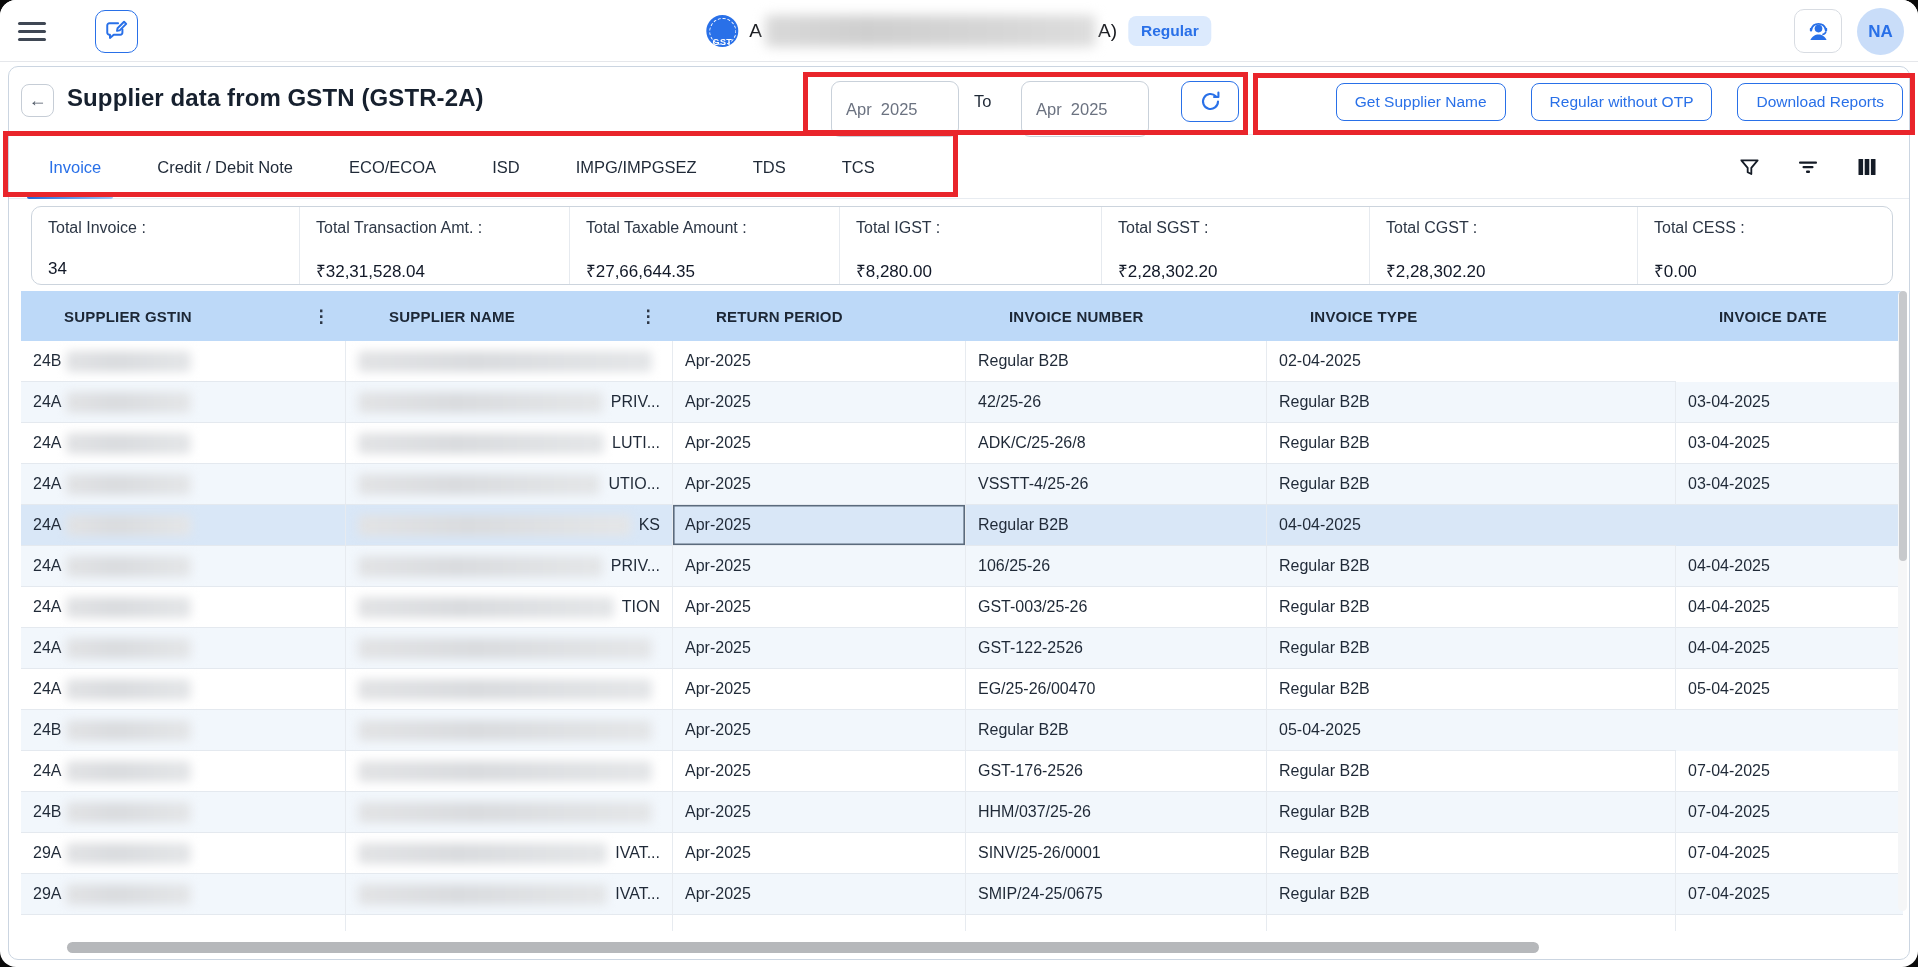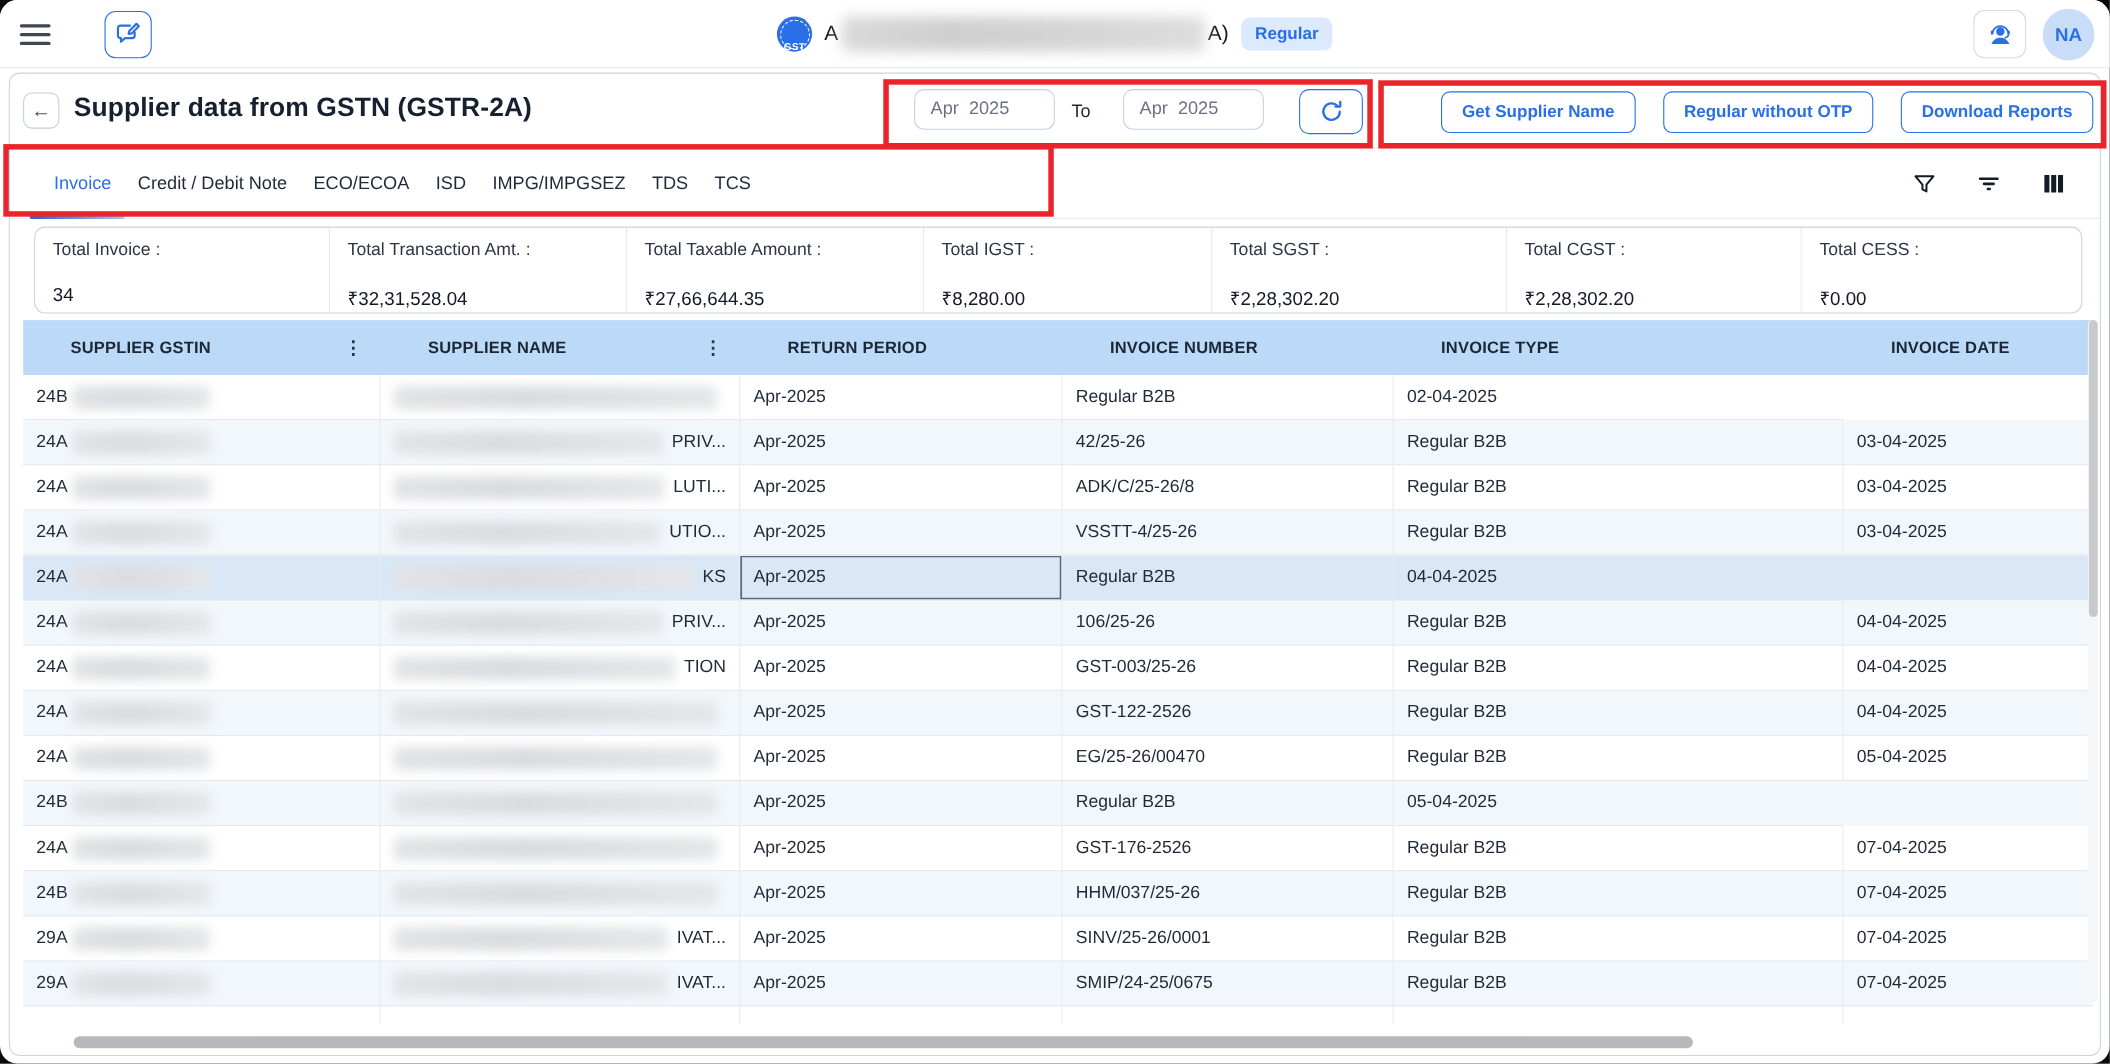--- a/index.html
+++ b/index.html
@@ -21,32 +21,32 @@
   .support-btn { position:absolute; right:76px; top:9px; width:48px; height:44px; border:1px solid #d8dce2; border-radius:10px; background:#fff; display:flex; align-items:center; justify-content:center; cursor:pointer; }
   .avatar { position:absolute; right:14px; top:8px; width:47px; height:47px; border-radius:50%; background:#C9DDF9; color:#2970E8; font-weight:bold; font-size:17px; display:flex; align-items:center; justify-content:center; cursor:pointer; }
 
   
   .card { position:absolute; top:66px; left:8px; width:1902px; bottom:7px; background:#fff; border:1.5px solid #cbd5e1; border-radius:10px; }
 
   .page-header { position:absolute; top:0; left:0; right:0; height:68px; border-bottom:1px solid #e8ecf1; }
   .back-btn { position:absolute; left:12px; top:17px; width:33px; height:33px; border:1px solid #c6cdd6; border-radius:8px; background:#fff; color:#4b5563; font-size:18px; display:flex; align-items:center; justify-content:center; cursor:pointer; }
   .page-title { position:absolute; left:58px; top:17px; font-size:24px; font-weight:700; color:#16202e; letter-spacing:.1px; }
 
-  .date-input { position:absolute; top:14px; height:37px; width:128px; border:1px solid #c9d1da; border-radius:9px; background:#fff; color:#6b7280; font-size:16.5px; padding:0 14px; font-family:"Liberation Sans",sans-serif; white-space:pre; }
+  .date-input { position:absolute; top:14px; height:56px; width:128px; border:1px solid #c9d1da; border-radius:9px; background:#fff; color:#6b7280; font-size:16.5px; padding:0 14px; font-family:"Liberation Sans",sans-serif; white-space:pre; }
   .date-from { left:822px; }
   .date-to   { left:1012px; }
   .to-label  { position:absolute; left:965px; top:25px; font-size:16.5px; color:#1f2937; }
   .refresh-btn { position:absolute; left:1172px; top:14px; width:58px; height:41px; border:1.6px solid #2970E8; border-radius:9px; background:#fff; display:flex; align-items:center; justify-content:center; cursor:pointer; }
 
   .hdr-actions { position:absolute; right:6px; top:16px; display:flex; gap:25px; }
-  .btn-outline { height:38px; padding:0 18px; background:#fff; border:1.5px solid #2970E8; border-radius:8px; color:#2970E8; font-size:15.5px; font-weight:700; font-family:"Liberation Sans",sans-serif; cursor:pointer; white-space:nowrap; }
+  .btn-outline { height:38px; padding:0 18px; background:#fff; border:1.5px solid #2970E8; border-radius:8px; color:#2970E8; font-size:15.5px; font-weight:400; font-family:"Liberation Sans",sans-serif; cursor:pointer; white-space:nowrap; }
 
   
   .tabs-row { position:absolute; top:68px; left:0; right:0; height:64px; border-bottom:1px solid #e8ecf1; }
-  .tabs { position:absolute; left:40px; top:0; height:64px; display:flex; gap:24px; align-items:flex-end; }
+  .tabs { position:absolute; left:40px; top:0; height:64px; display:flex; gap:56px; align-items:flex-end; }
   .tab { font-size:16.5px; color:#1f2937; cursor:pointer; position:relative; height:64px; display:flex; align-items:center; }
   .tab.active { color:#2970E8; font-weight:500; }
   .tab.active::after { content:""; position:absolute; left:-22px; right:-12px; bottom:0; height:4.5px; border-radius:3px; background:linear-gradient(90deg,#2465D6,#9CC4F7); }
   .grid-icons { position:absolute; right:30px; top:0; height:64px; display:flex; gap:35px; align-items:center; }
   .grid-icons .gi { cursor:pointer; display:flex; align-items:center; }
 
   
   .summary { position:absolute; top:139px; left:22px; width:1862px; height:79px; border:1px solid #ccd4dd; border-radius:10px; display:grid; grid-template-columns:268px 270px 270px 262px 268px 268px 1fr; overflow:hidden; }
   .sum-card { padding:12px 0 0 16px; border-right:1px solid #e6eaef; }
   .sum-card:last-child { border-right:none; }

